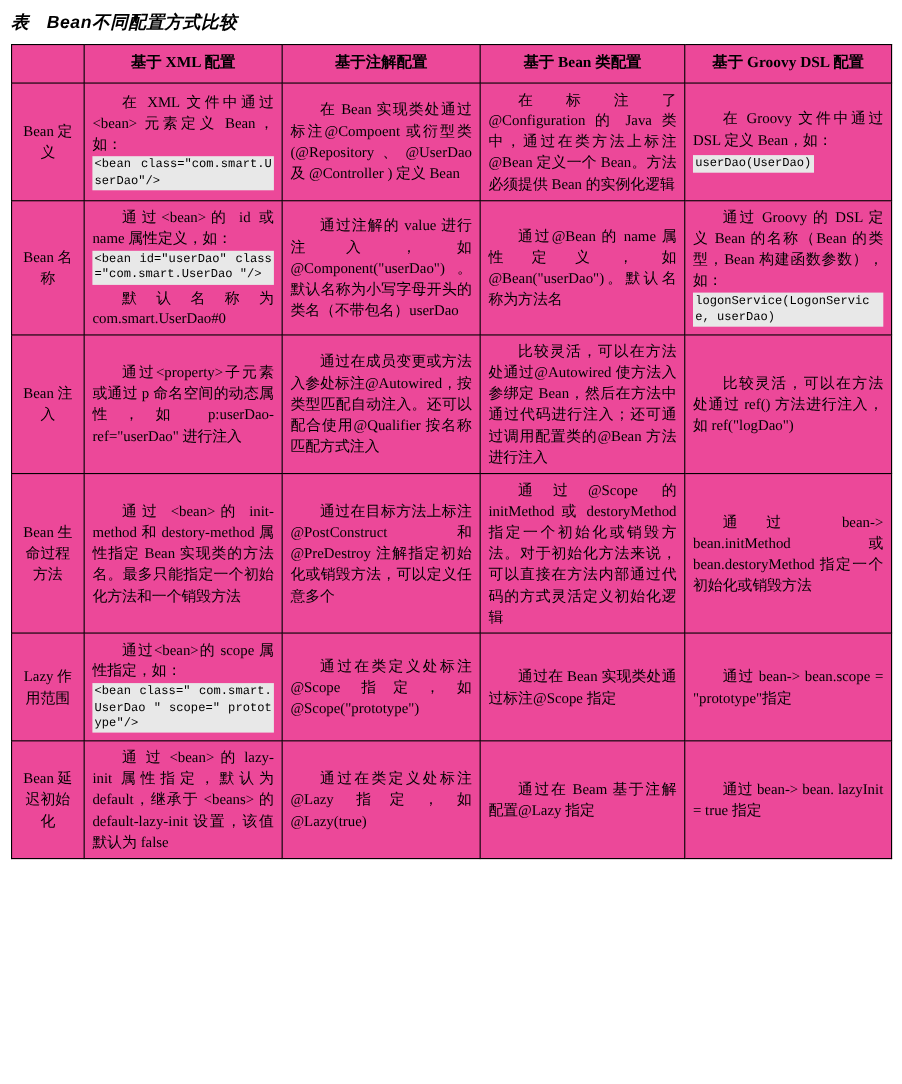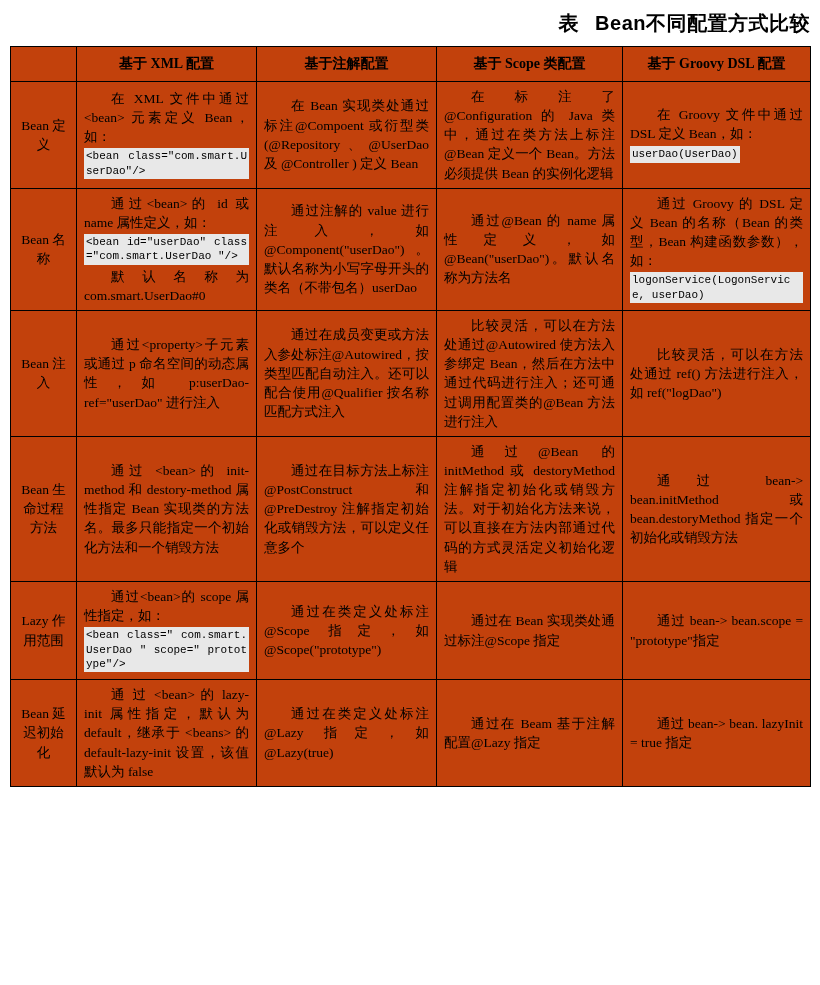--- a/index.html
+++ b/index.html
@@ -16,37 +16,38 @@
     overflow: hidden;
   }
   .page {
     width: 820px;
     height: 985px;
     box-sizing: border-box;
     padding: 6px 10px 0 10px;
     position: relative;
   }
   .caption {
-    text-align: right;
+    text-align: left;
     font-family: "Liberation Sans", "DejaVu Sans", sans-serif;
-    font-size: 20px;
+    font-size: 16px;
     font-weight: 600;
     letter-spacing: 0.5px;
     margin: 4px 0 9px 0;
     color: #000;
+    font-style: italic;
   }
   .caption .cap-label {
     margin-right: 16px;
   }
   table.cmp {
     border-collapse: collapse;
     width: 800px;
     table-layout: fixed;
     margin: 0 auto;
-    background: #c2410c;
+    background: #ec4899;
   }
   table.cmp th, table.cmp td {
     border: 1px solid #000;
     vertical-align: middle;
     padding: 5px 7px;
     font-size: 13.5px;
     line-height: 1.42;
     color: #000;
   }
   table.cmp th {
@@ -102,21 +103,21 @@
         <col class="c1">
         <col class="c2">
         <col class="c3">
         <col class="c4">
     </colgroup>
     <thead>
       <tr>
         <th></th>
         <th>基于 XML 配置</th>
         <th>基于注解配置</th>
-        <th>基于 Scope 类配置</th>
+        <th>基于 Bean 类配置</th>
         <th>基于 Groovy DSL 配置</th>
       </tr>
     </thead>
     <tbody>
 
       <tr>
         <td class="rowhead">Bean 定义</td>
         <td class="cell">
           <span class="blk ind">在 XML 文件中通过 &lt;bean&gt; 元素定义 Bean，如：</span>
           <span class="code">&lt;bean class="com.smart.UserDao"/&gt;</span>
@@ -170,21 +171,21 @@
 
       <tr>
         <td class="rowhead">Bean 生命过程方法</td>
         <td class="cell">
           <span class="blk ind">通过 &lt;bean&gt;的 init-method 和 destory-method 属性指定 Bean 实现类的方法名。最多只能指定一个初始化方法和一个销毁方法</span>
         </td>
         <td class="cell">
           <span class="blk ind">通过在目标方法上标注 @PostConstruct 和 @PreDestroy 注解指定初始化或销毁方法，可以定义任意多个</span>
         </td>
         <td class="cell">
-          <span class="blk ind">通过@Bean 的 initMethod 或 destoryMethod 注解指定初始化或销毁方法。对于初始化方法来说，可以直接在方法内部通过代码的方式灵活定义初始化逻辑</span>
+          <span class="blk ind">通过@Scope 的 initMethod 或 destoryMethod 指定一个初始化或销毁方法。对于初始化方法来说，可以直接在方法内部通过代码的方式灵活定义初始化逻辑</span>
         </td>
         <td class="cell">
           <span class="blk ind">通过 bean-&gt; bean.initMethod 或 bean.destoryMethod 指定一个初始化或销毁方法</span>
         </td>
       </tr>
 
       <tr>
         <td class="rowhead">Lazy 作用范围</td>
         <td class="cell">
           <span class="blk ind">通过&lt;bean&gt;的 scope 属性指定，如：</span>

